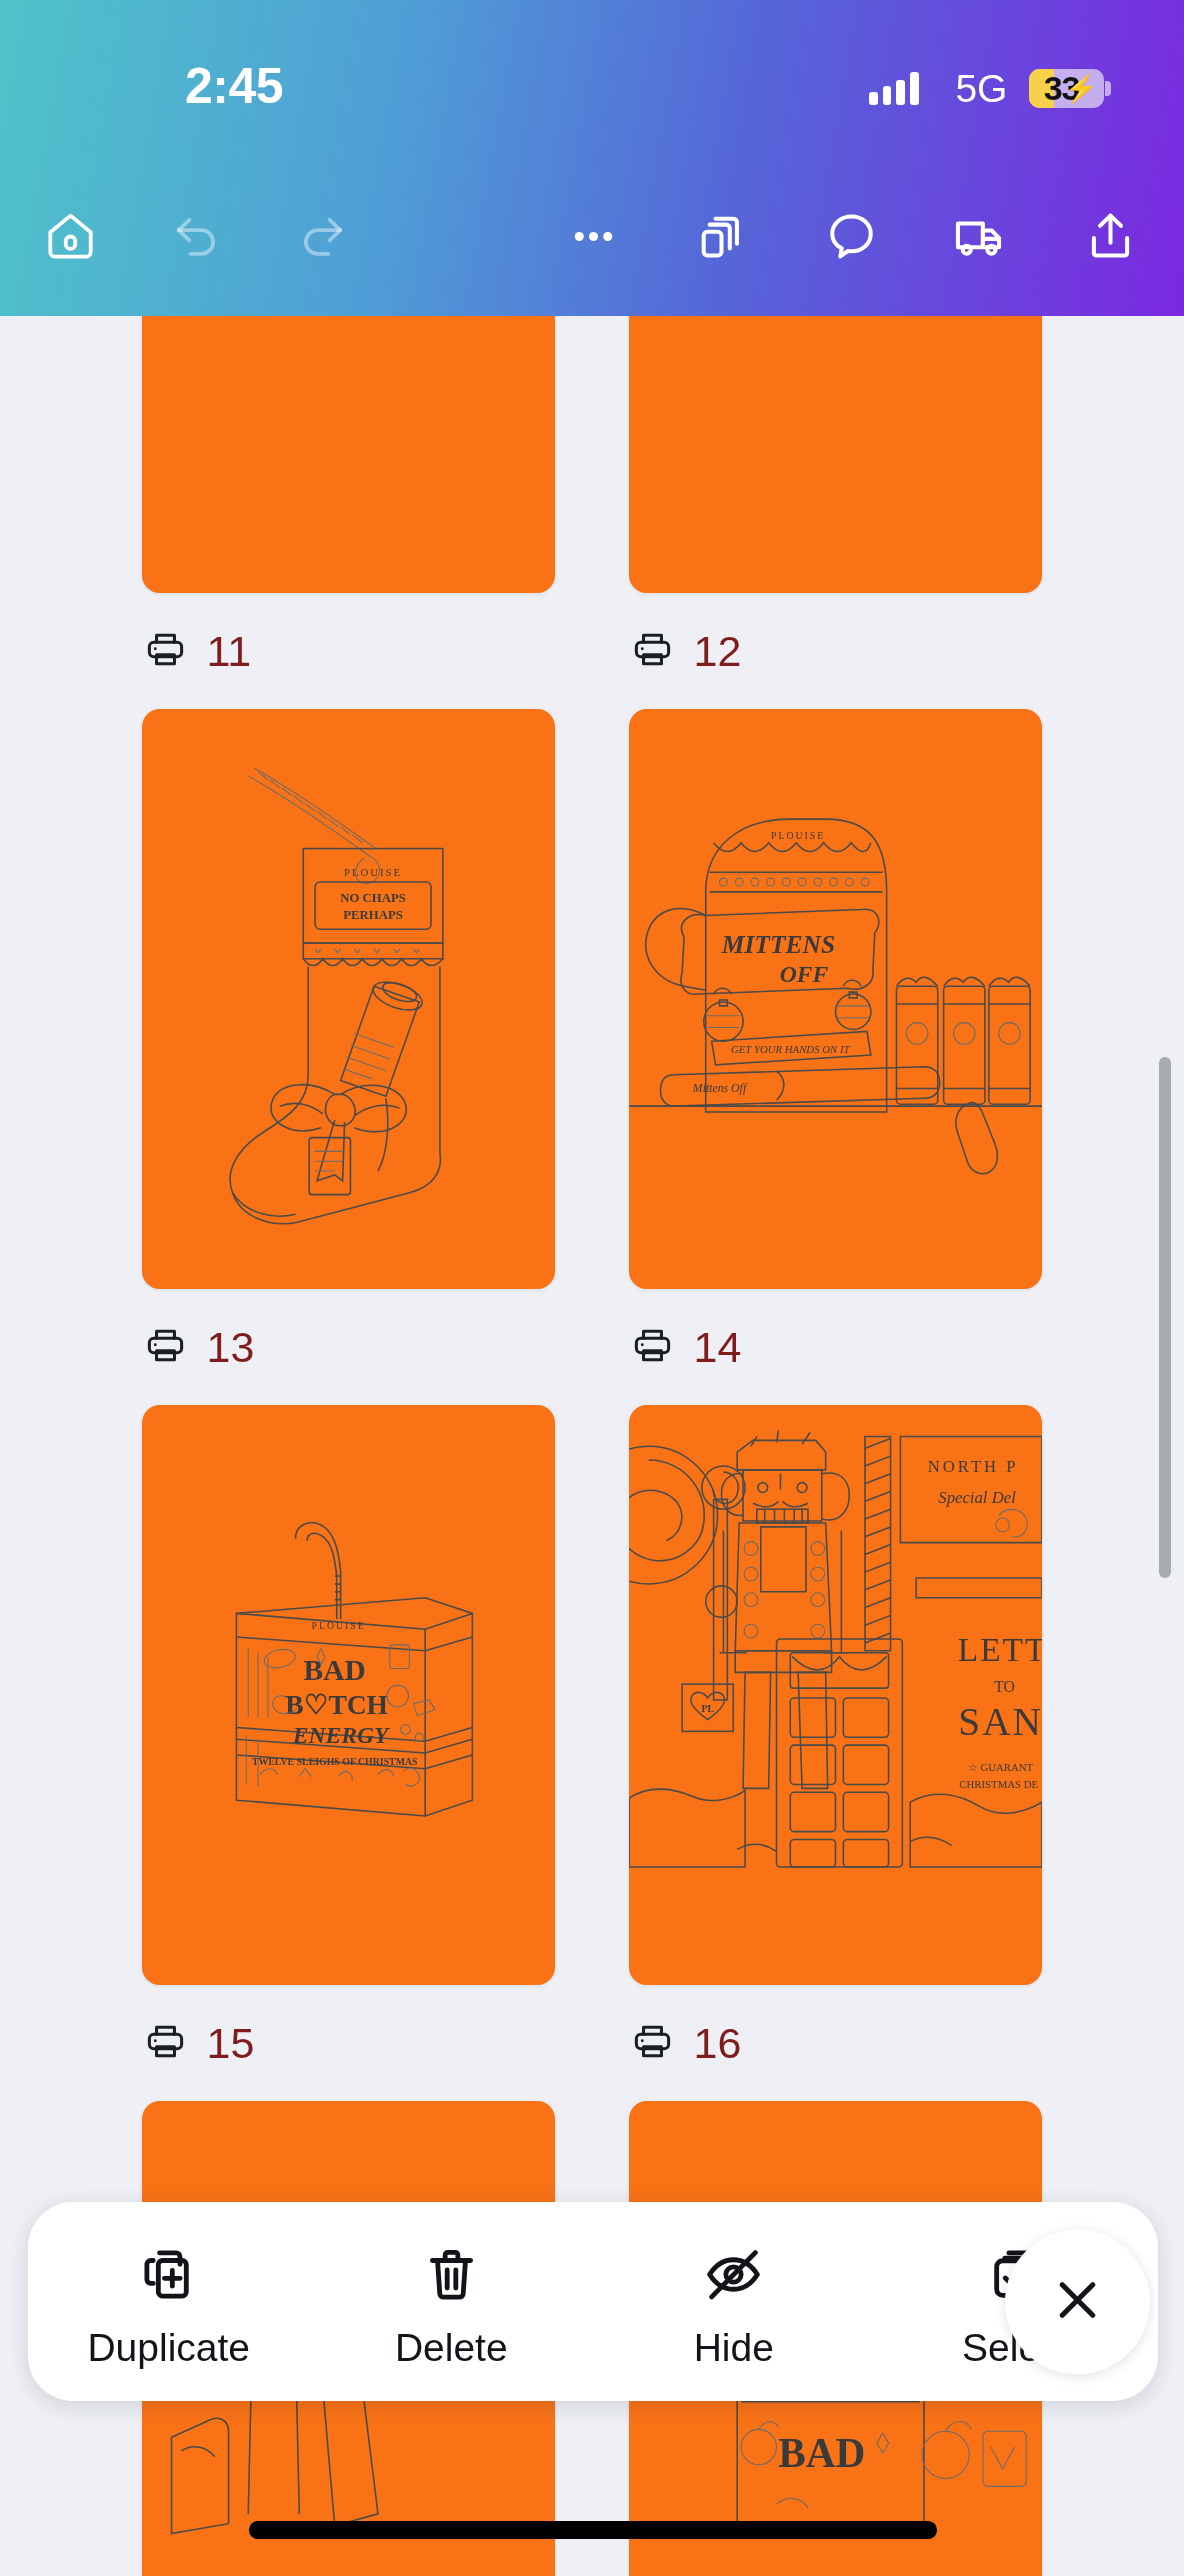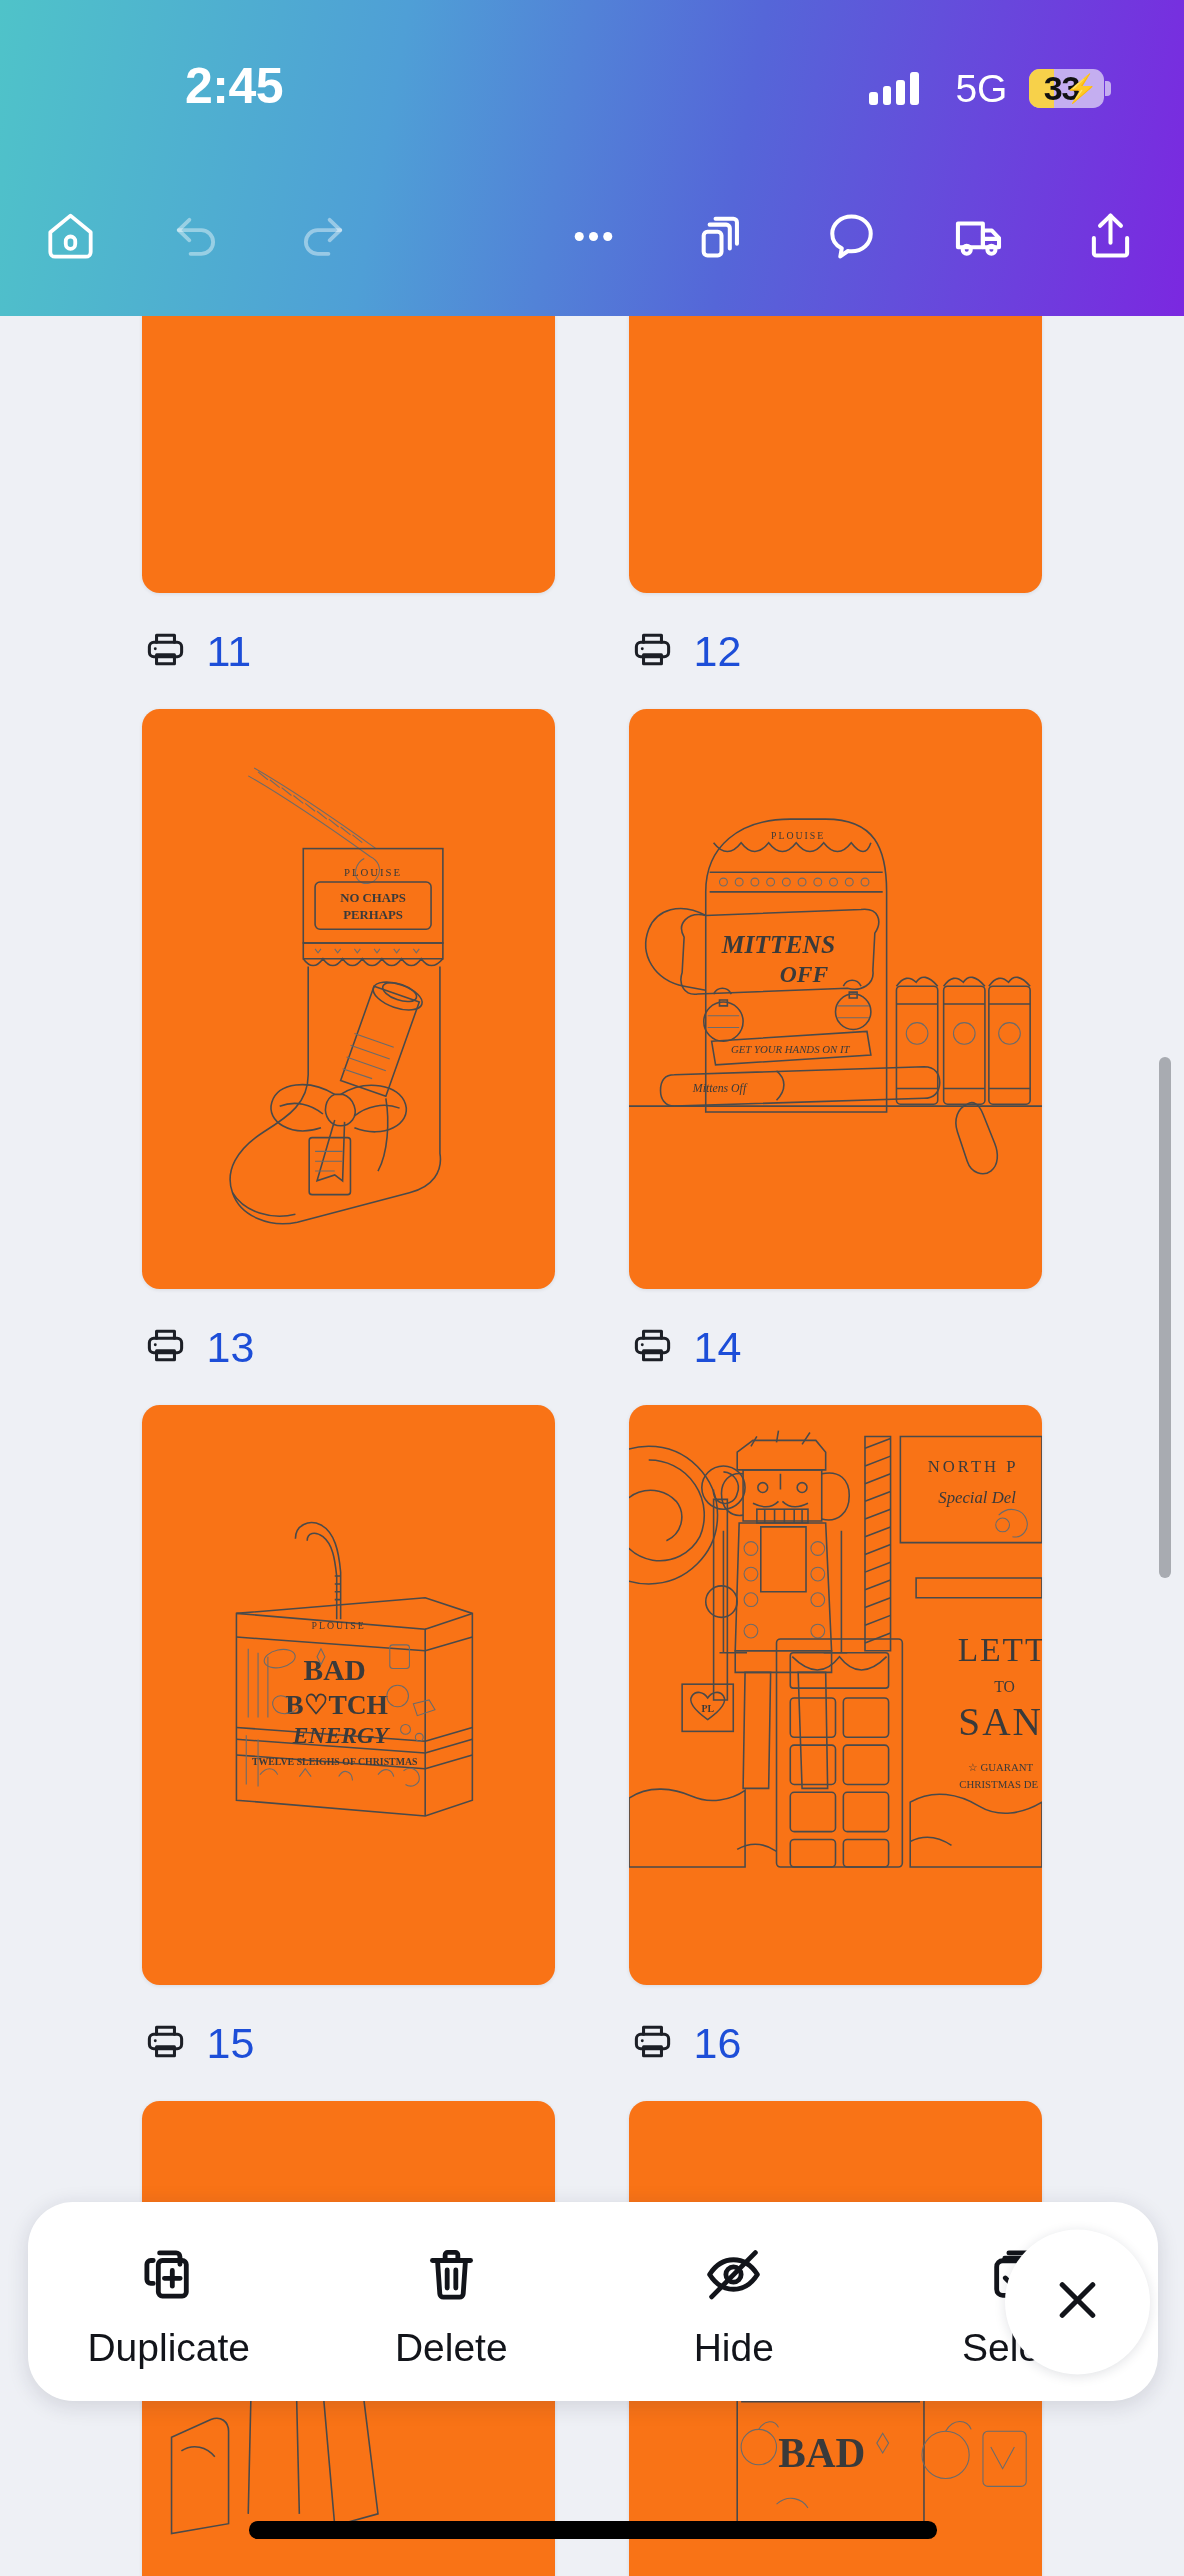--- a/index.html
+++ b/index.html
@@ -187,21 +187,21 @@
 
   .page-label {
     display: flex;
     align-items: center;
     gap: 19.6px;
     height: 116px;
     padding-left: 2px;
   }
   .page-label .num {
     font-size: 43px;
-    color: #1d4ed8;
+    color: #7f1d1d;
     line-height: 1;
     font-weight: 400;
   }
 
   
   .scrollbar {
     position: absolute;
     right: 13.8px;
     top: 1057px;
     width: 11.8px;

